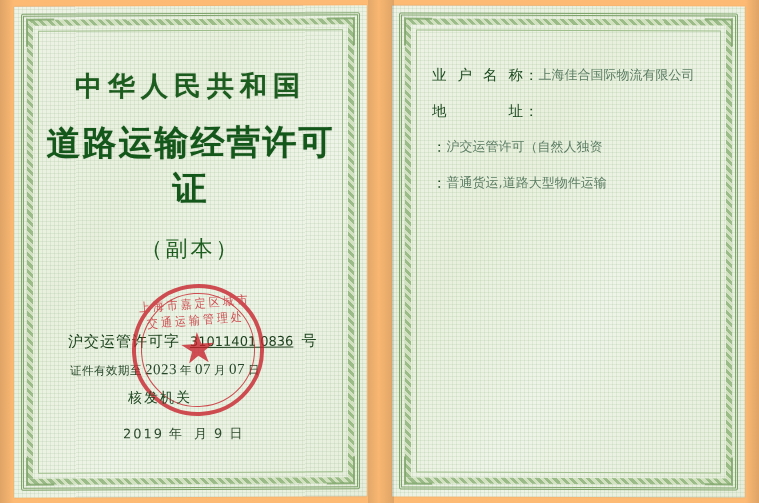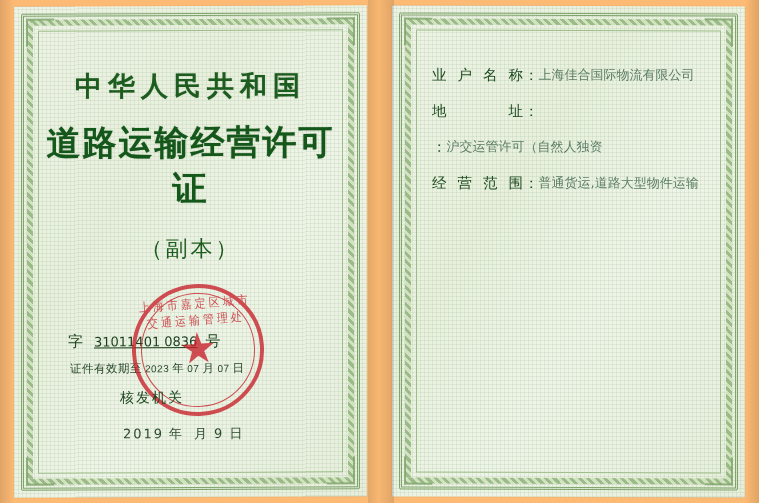--- a/index.html
+++ b/index.html
@@ -127,43 +127,43 @@
   .valid-line {
     margin: 10px 0 0 30px;
     display: flex;
     align-items: baseline;
     font-family: "DejaVu Serif", serif;
     font-size: 11.5px;
     color: #27482a;
     letter-spacing: .5px;
   }
   .valid-line .v {
-    font-family: Liberation Sans, sans-serif;
-    font-size: 10px;
+    font-family: Liberation Serif, serif;
+    font-size: 15px;
     margin: 0 3px;
   }
   .date-line {
     position: absolute;
     left: 78px;
     bottom: 28px;
     display: flex;
     align-items: baseline;
     font-family: "DejaVu Serif", serif;
     font-size: 13px;
     color: #2c4a2d;
     letter-spacing: 2px;
   }
   .date-line .v {
     font-family: "DejaVu Sans", sans-serif;
     font-size: 13px;
     margin: 0 5px;
   }
   .issuer {
     position: absolute;
-    left: 80px;
+    left: 88px;
     bottom: 64px;
     font-family: "DejaVu Serif", serif;
     font-size: 14px;
     letter-spacing: 2px;
     color: #1d4620;
   }
   
   .seal {
     position: absolute;
     left: 92px;
@@ -272,20 +272,21 @@
 
     <div class="content">
 
       <div class="title-country">中华人民共和国</div>
 
       <div class="title-main">道路运输经营许可证</div>
 
       <div class="title-sub">（副本）</div>
 
       <div class="lic-line">
+        <span>沪交运管许可</span>
         <span>字</span>
         <span class="num">31011401 0836</span>
         <span>号</span>
       </div>
 
       <div class="valid-line">
         <span>证件有效期至</span>
         <span class="v">2023</span>
         <span>年</span>
         <span class="v">07</span>
@@ -335,21 +336,20 @@
           <span class="field-label">地址</span>
           <span class="field-colon">：</span>
         </div>
 
         <div class="field-row">
           <span class="field-colon">：</span>
           <span class="field-value">沪交运管许可（自然人独资</span>
         </div>
 
         <div class="field-row">
-          <span class="field-label">经营范围</span>
           <span class="field-colon">：</span>
           <span class="field-value">普通货运,道路大型物件运输</span>
         </div>
 
       </div>
     </div>
   </div>
 
   <div class="gutter"></div>
   <div class="edge-shadow-left"></div>

